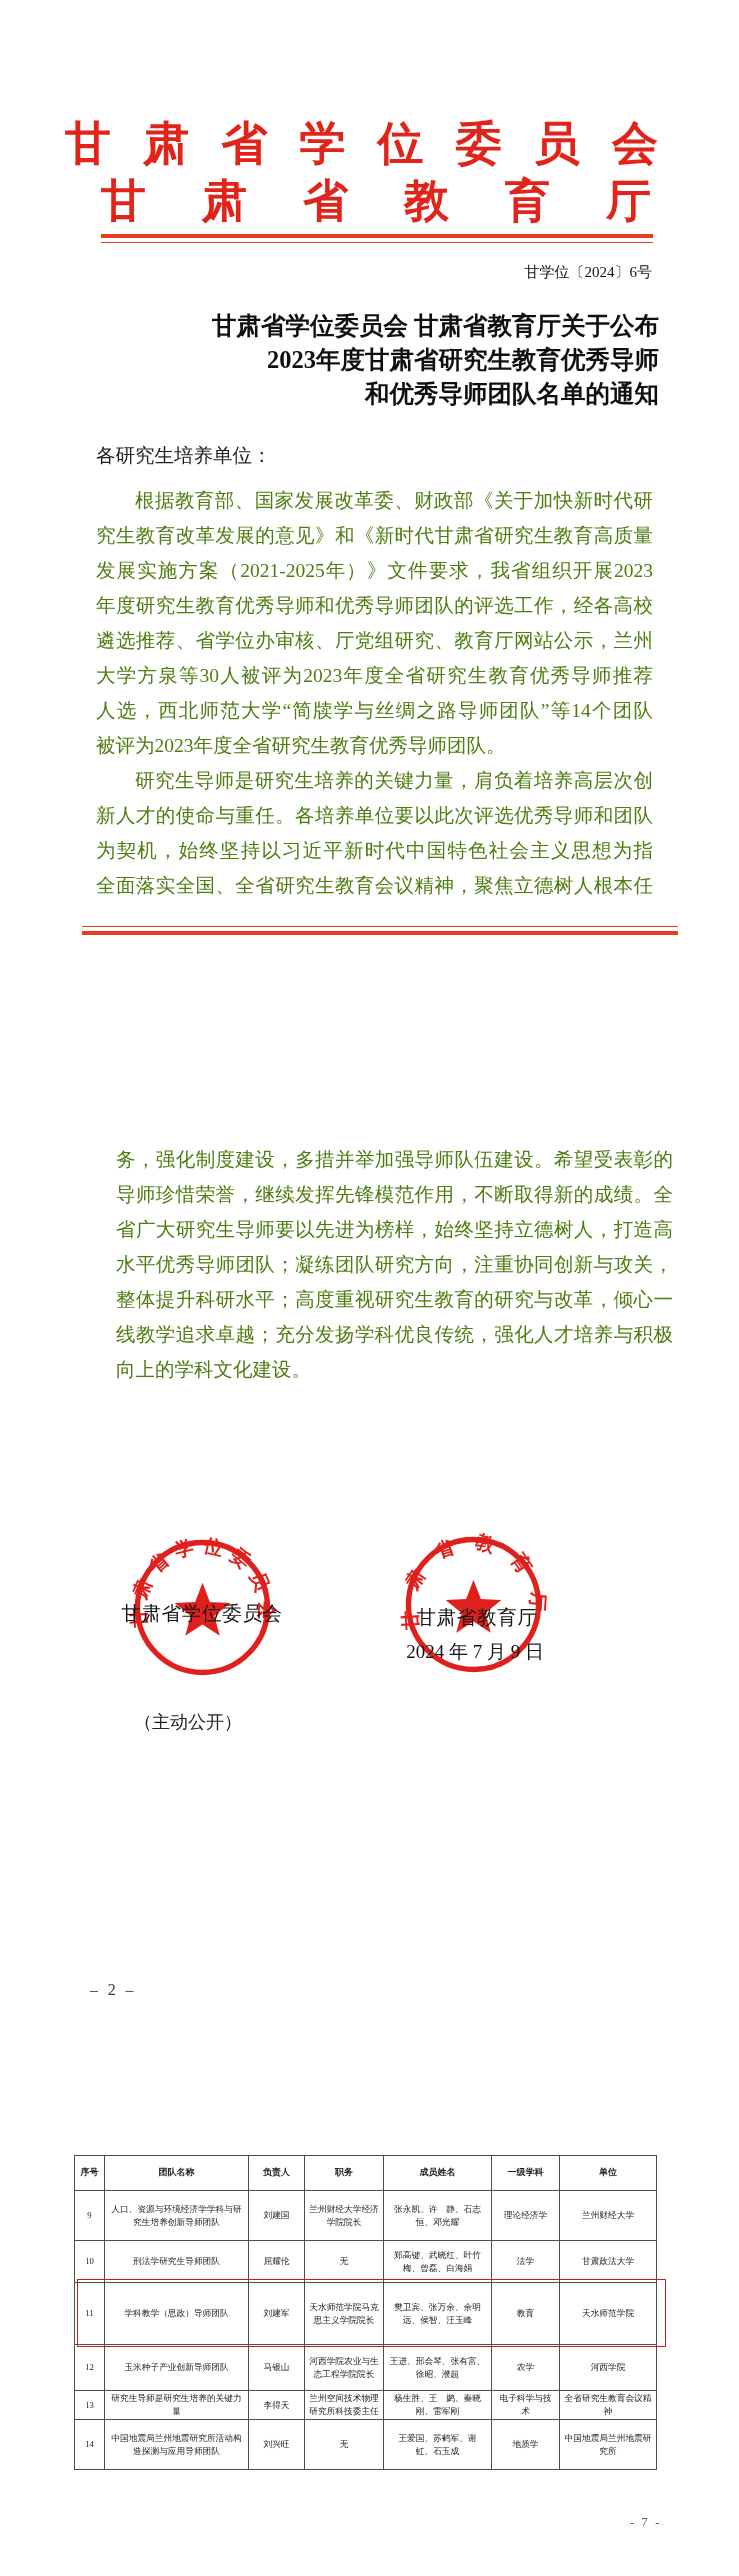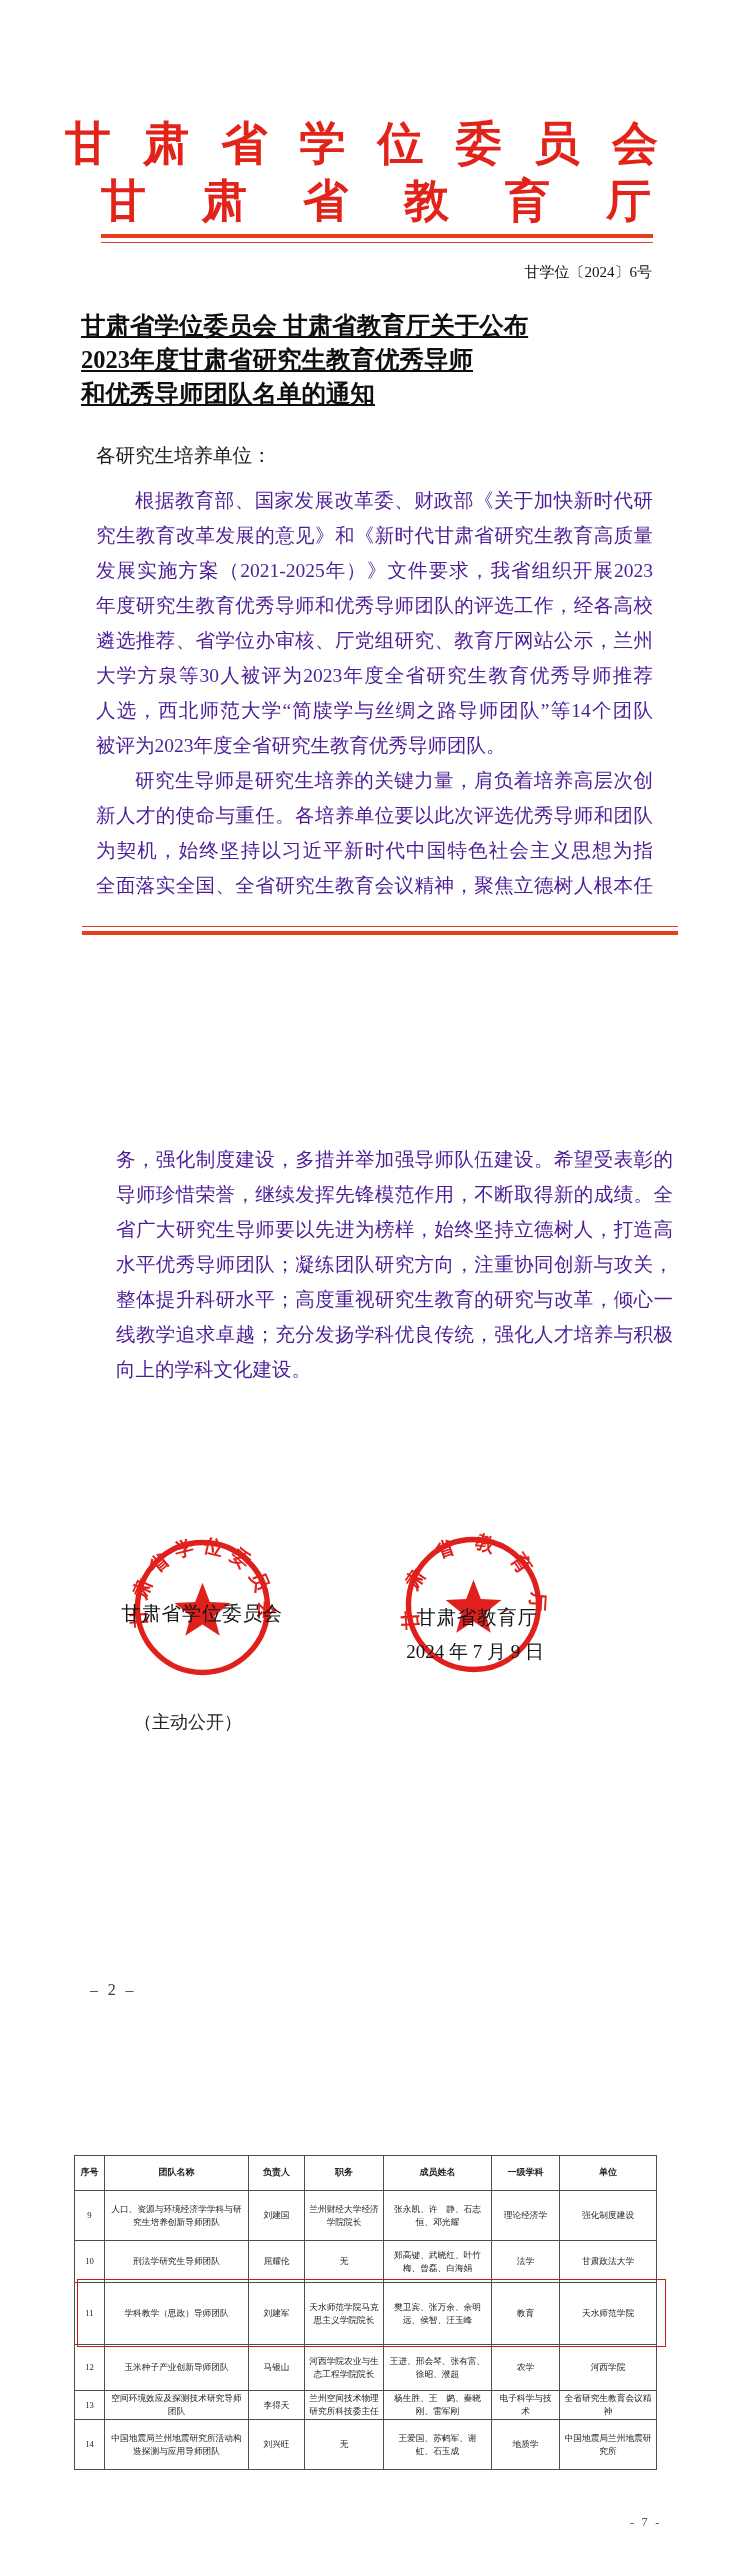--- a/index.html
+++ b/index.html
@@ -10,26 +10,26 @@
   
   .hdr{font-weight:bold;color:#e2231a;text-align:justify;text-align-last:justify;line-height:1.02;}
   .hdr1{left:65px;top:121px;width:593px;font-size:46px;}
   .hdr2{left:101px;top:179px;width:550px;font-size:45px;}
   .rule{background:#e83c1e;}
   .rule-thick-top{left:101px;top:234px;width:552px;height:4.3px;}
   .rule-thin-top{left:101px;top:242px;width:552px;height:1.4px;}
   .docno{left:435px;top:263px;width:217px;font-size:15px;text-align:right;color:#111;}
 
   
-  .title{left:81px;top:309px;width:578px;text-align:left;font-weight:bold;font-size:24.5px;
-         line-height:34px;color:#0f0f0f;text-decoration:underline;}
+  .title{left:81px;top:309px;width:578px;text-align:right;font-weight:bold;font-size:24.5px;
+         line-height:34px;color:#0f0f0f;}
 
   
   .salutation{left:96px;top:442px;font-size:19.5px;color:#1e1e1e;}
-  .bodyblock{left:96px;width:557px;font-size:19.5px;line-height:35px;color:#4c1d95;}
+  .bodyblock{left:96px;width:557px;font-size:19.5px;line-height:35px;color:#4d7c0f;}
   .bp1{top:483px;}
   .bp2{top:1142px;margin-left:20px;}
   .bline{height:35px;overflow:hidden;white-space:nowrap;}
   .fill{text-align:justify;text-align-last:justify;white-space:normal;}
   .end{text-align-last:left;}
   .ind{text-indent:2em;}
 
   
   .rule-thin-bot{left:82px;top:926px;width:596px;height:1.4px;}
   .rule-thick-bot{left:82px;top:931px;width:596px;height:4.3px;}
@@ -156,21 +156,21 @@
         <th>一级学科</th>
         <th>单位</th>
       </tr>
       <tr style="height:50px">
         <td>9</td>
         <td>人口、资源与环境经济学学科与研究生培养创新导师团队</td>
         <td>刘建国</td>
         <td>兰州财经大学经济学院院长</td>
         <td>张永凯、许　静、石志恒、邓光耀</td>
         <td>理论经济学</td>
-        <td>强化制度建设</td>
+        <td>兰州财经大学</td>
       </tr>
       <tr style="height:42px">
         <td>10</td>
         <td>刑法学研究生导师团队</td>
         <td>屈耀伦</td>
         <td>无</td>
         <td>郑高键、武晓红、叶竹梅、曾磊、白海娟</td>
         <td>法学</td>
         <td>甘肃政法大学</td>
       </tr>
@@ -187,21 +187,21 @@
         <td>12</td>
         <td>玉米种子产业创新导师团队</td>
         <td>马银山</td>
         <td>河西学院农业与生态工程学院院长</td>
         <td>王进、邢会琴、张有富、徐昭、濮超</td>
         <td>农学</td>
         <td>河西学院</td>
       </tr>
       <tr style="height:29px">
         <td>13</td>
-        <td>空间环境效应及探测技术研究导师团队</td>
+        <td>研究生导师是研究生培养的关键力量</td>
         <td>李得天</td>
         <td>兰州空间技术物理研究所科技委主任</td>
         <td>杨生胜、王　鹢、秦晓刚、雷军刚</td>
         <td>电子科学与技术</td>
         <td>全省研究生教育会议精神</td>
       </tr>
       <tr style="height:50px">
         <td>14</td>
         <td>中国地震局兰州地震研究所活动构造探测与应用导师团队</td>
         <td>刘兴旺</td>

